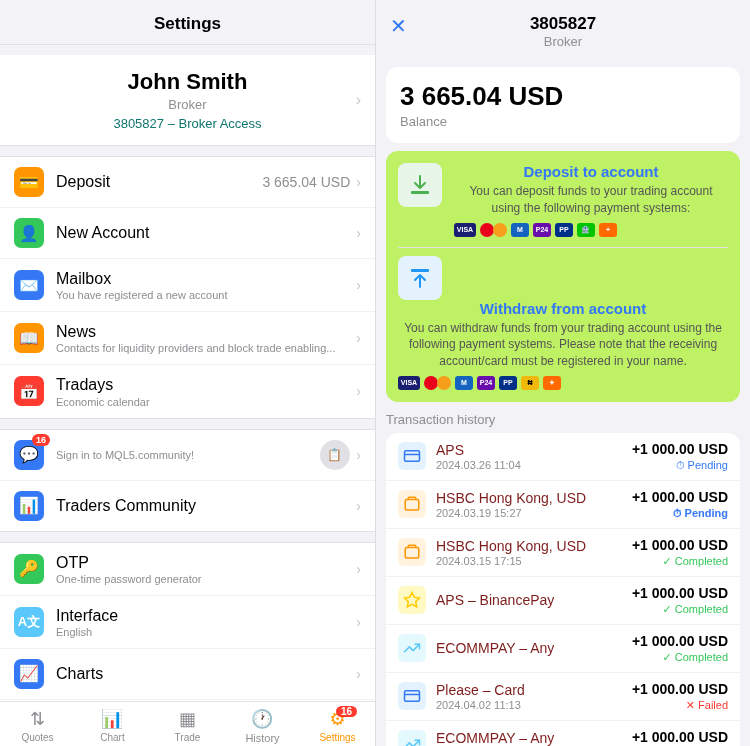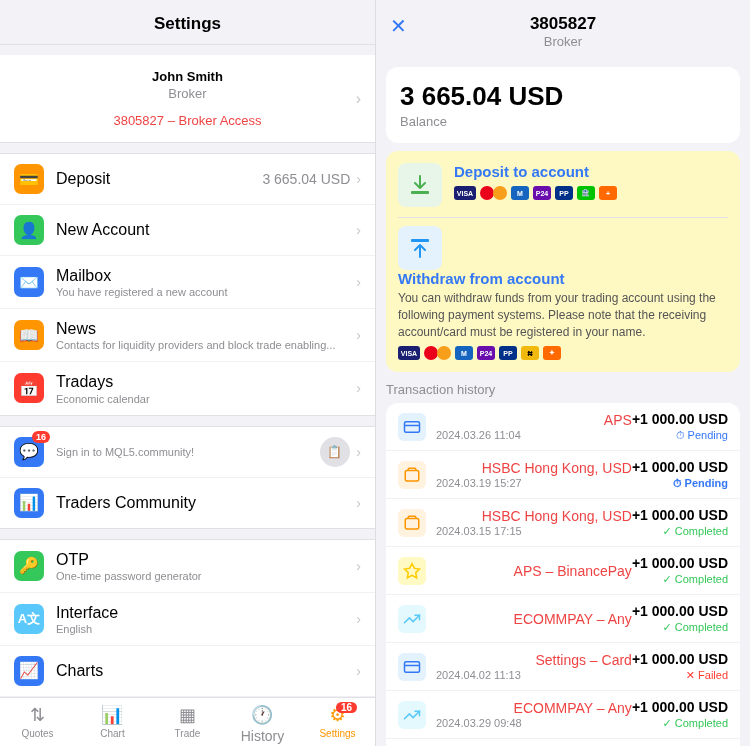--- a/index.html
+++ b/index.html
@@ -3,23 +3,23 @@
   <meta charset="utf-8">
   <style>
     * { margin: 0; padding: 0; box-sizing: border-box; }
     body { font-family: -apple-system, BlinkMacSystemFont, 'Segoe UI', sans-serif; background: #f2f2f7; display: flex; width: 750px; height: 746px; overflow: hidden; }
 
     
     .left-panel { width: 375px; height: 746px; background: #f2f2f7; display: flex; flex-direction: column; overflow: hidden; }
     .left-header { background: #f2f2f7; text-align: center; padding: 14px 0 10px; border-bottom: 1px solid #e0e0e5; }
     .left-header h1 { font-size: 17px; font-weight: 600; color: #000; }
     .profile-section { background: #fff; margin: 10px 0 0; padding: 14px 16px; display: flex; flex-direction: column; align-items: center; position: relative; border-bottom: 1px solid #e0e0e5; }
-    .profile-name { font-size: 13px; font-weight: 600; color: #000; }
+    .profile-name { font-size: 22px; font-weight: 600; color: #000; }
     .profile-role { font-size: 13px; color: #8e8e93; margin-top: 2px; }
-    .profile-account { font-size: 13px; color: #ef4444; margin-top: 12px; }
+    .profile-account { font-size: 13px; color: #0f766e; margin-top: 4px; }
     .profile-chevron { position: absolute; right: 14px; top: 50%; transform: translateY(-50%); color: #c7c7cc; font-size: 16px; }
 
     .menu-section { flex: 1; overflow-y: auto; }
     .menu-group { background: #fff; margin: 10px 0 0; border-top: 1px solid #e0e0e5; border-bottom: 1px solid #e0e0e5; }
     .menu-item { display: flex; align-items: center; padding: 10px 14px; border-bottom: 1px solid #f0f0f5; position: relative; min-height: 48px; }
     .menu-item:last-child { border-bottom: none; }
     .menu-icon { width: 30px; height: 30px; border-radius: 7px; display: flex; align-items: center; justify-content: center; margin-right: 12px; flex-shrink: 0; font-size: 16px; }
     .menu-text { flex: 1; }
     .menu-label { font-size: 16px; color: #000; line-height: 1.2; }
     .menu-sub { font-size: 11px; color: #8e8e93; margin-top: 1px; }
@@ -39,39 +39,39 @@
     .right-header { background: #f2f2f7; text-align: center; padding: 14px 40px 10px; position: relative; flex-shrink: 0; }
     .right-header-title { font-size: 17px; font-weight: 600; color: #000; }
     .right-header-sub { font-size: 13px; color: #8e8e93; }
     .close-btn { position: absolute; left: 14px; top: 14px; color: #3478f6; font-size: 20px; font-weight: 300; cursor: pointer; }
 
     .right-content { flex: 1; overflow-y: auto; }
     .balance-card { background: #fff; margin: 8px 10px; border-radius: 12px; padding: 14px; }
     .balance-amount { font-size: 26px; font-weight: 700; color: #000; }
     .balance-label { font-size: 13px; color: #8e8e93; margin-top: 2px; }
 
-    .action-card { background: #fef9c3; margin: 6px 10px; border-radius: 12px; padding: 12px; }
+    .action-card { background: #bef264; margin: 6px 10px; border-radius: 12px; padding: 12px; text-align: center; }
     .action-row { display: flex; align-items: flex-start; margin-bottom: 10px; }
     .action-row:last-child { margin-bottom: 0; flex-direction: column; }
     .action-img { width: 44px; height: 44px; border-radius: 8px; background: #e8f5e9; display: flex; align-items: center; justify-content: center; margin-right: 12px; flex-shrink: 0; font-size: 20px; }
     .action-img.withdraw { background: #e3f2fd; }
     .action-title { font-size: 15px; font-weight: 600; color: #3478f6; margin-bottom: 3px; }
     .action-desc { font-size: 12px; color: #555; line-height: 1.4; }
     .payment-icons { display: flex; align-items: center; margin-top: 6px; gap: 4px; flex-wrap: wrap; }
     .pay-icon { width: 22px; height: 14px; border-radius: 3px; display: inline-flex; align-items: center; justify-content: center; font-size: 7px; font-weight: 700; }
     .pay-visa { background: #1a1f71; color: #fff; }
 
     .tx-section { margin: 6px 10px; }
     .tx-title { font-size: 13px; color: #8e8e93; padding: 4px 0 6px; font-weight: 500; }
     .tx-card { background: #fff; border-radius: 12px; overflow: hidden; }
     .tx-item { display: flex; align-items: center; padding: 8px 12px; border-bottom: 1px solid #f0f0f5; }
     .tx-item:last-child { border-bottom: none; }
     .tx-icon { width: 28px; height: 28px; border-radius: 6px; margin-right: 10px; flex-shrink: 0; display: flex; align-items: center; justify-content: center; font-size: 14px; }
     .tx-info { flex: 1; }
-    .tx-name { font-size: 14px; font-weight: 500; color: #ef4444; text-align: right; }
+    .tx-name { font-size: 14px; font-weight: 500; color: #7f1d1d; }
     .tx-date { font-size: 11px; color: #8e8e93; margin-top: 1px; }
     .tx-right { text-align: right; }
     .tx-amount { font-size: 14px; font-weight: 600; color: #000; }
     .tx-status { font-size: 11px; margin-top: 2px; }
     .tx-status.pending { color: #3478f6; }
     .tx-status.completed { color: #34c759; }
     .tx-status.failed { color: #ff3b30; }
   </style>
 </head>
 <body>
@@ -194,21 +194,21 @@
     <div class="nav-item">
       <span class="nav-icon" style="font-size:18px;">📊</span>
       <span style="font-size:10px;color:#8e8e93;">Chart</span>
     </div>
     <div class="nav-item">
       <span class="nav-icon" style="font-size:18px;">▦</span>
       <span style="font-size:10px;color:#8e8e93;">Trade</span>
     </div>
     <div class="nav-item">
       <span class="nav-icon" style="font-size:18px;">🕐</span>
-      <span style="font-size:14px;color:#8e8e93;">History</span>
+      <span style="font-size:11px;color:#8e8e93;">History</span>
     </div>
     <div class="nav-item active" style="position:relative;">
       <span class="nav-icon" style="font-size:18px;">⚙</span>
       <span class="nav-badge">16</span>
       <span style="font-size:10px;color:#ff9500;">Settings</span>
     </div>
   </div>
 </div>
 
 <div class="right-panel">
@@ -228,20 +228,21 @@
     <div class="action-card">
       <div class="action-row">
         <div class="action-img">
           <svg width="24" height="24" viewBox="0 0 24 24">
               <path d="M12 3v12m-5-5l5 5 5-5" stroke="#4caf50" stroke-width="2" fill="none" stroke-linecap="round" stroke-linejoin="round"></path>
               <rect x="3" y="18" width="18" height="3" rx="1" fill="#4caf50"></rect>
             </svg>
         </div>
         <div>
           <div class="action-title">Deposit to account</div>
+          <div class="action-desc">You can deposit funds to your trading account using the following payment systems:</div>
           <div class="payment-icons">
             <span class="pay-icon pay-visa">VISA</span>
             <span style="width:14px;height:14px;background:#eb001b;border-radius:50%;display:inline-block;"></span>
             <span style="width:14px;height:14px;background:#f79e1b;border-radius:50%;display:inline-block;margin-left:-5px;"></span>
             <span style="width:18px;height:14px;background:#1565c0;border-radius:3px;display:inline-flex;align-items:center;justify-content:center;font-size:7px;color:#fff;font-weight:700;">M</span>
             <span style="width:18px;height:14px;background:#6a0dad;border-radius:3px;display:inline-flex;align-items:center;justify-content:center;font-size:7px;color:#fff;font-weight:700;">P24</span>
             <span style="width:18px;height:14px;background:#003087;border-radius:3px;display:inline-flex;align-items:center;justify-content:center;font-size:7px;color:#fff;font-weight:700;">PP</span>
             <span style="width:18px;height:14px;background:#00c300;border-radius:3px;display:inline-flex;align-items:center;justify-content:center;font-size:7px;color:#fff;font-weight:700;">🏦</span>
             <span style="width:18px;height:14px;background:#ff6900;border-radius:3px;display:inline-flex;align-items:center;justify-content:center;font-size:7px;color:#fff;font-weight:700;">+</span>
           </div>
@@ -359,21 +360,21 @@
         </div>
 
         <div class="tx-item">
           <div class="tx-icon" style="background:#e3f2fd;">
             <svg width="18" height="18" viewBox="0 0 24 24">
                 <rect x="2" y="5" width="20" height="14" rx="2" fill="none" stroke="#3478f6" stroke-width="2"></rect>
                 <line x1="2" y1="10" x2="22" y2="10" stroke="#3478f6" stroke-width="2"></line>
               </svg>
           </div>
           <div class="tx-info">
-            <div class="tx-name">Settings – Card</div>
+            <div class="tx-name">Please – Card</div>
             <div class="tx-date">2024.04.02 11:13</div>
           </div>
           <div class="tx-right">
             <div class="tx-amount">+1 000.00 USD</div>
             <div class="tx-status failed">✕ Failed</div>
           </div>
         </div>
 
         <div class="tx-item">
           <div class="tx-icon" style="background:#e3f9fd;">

